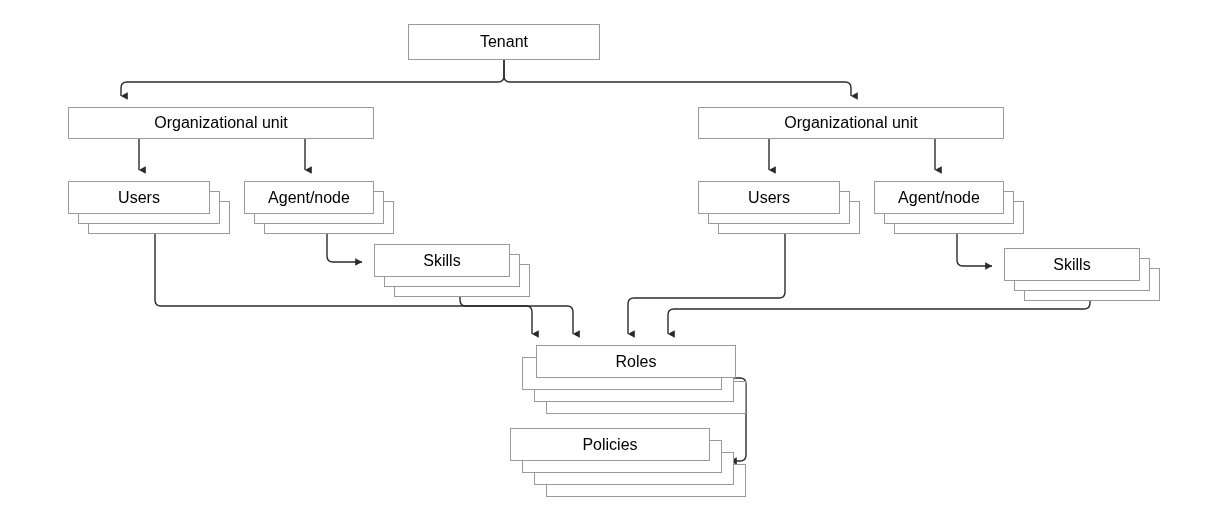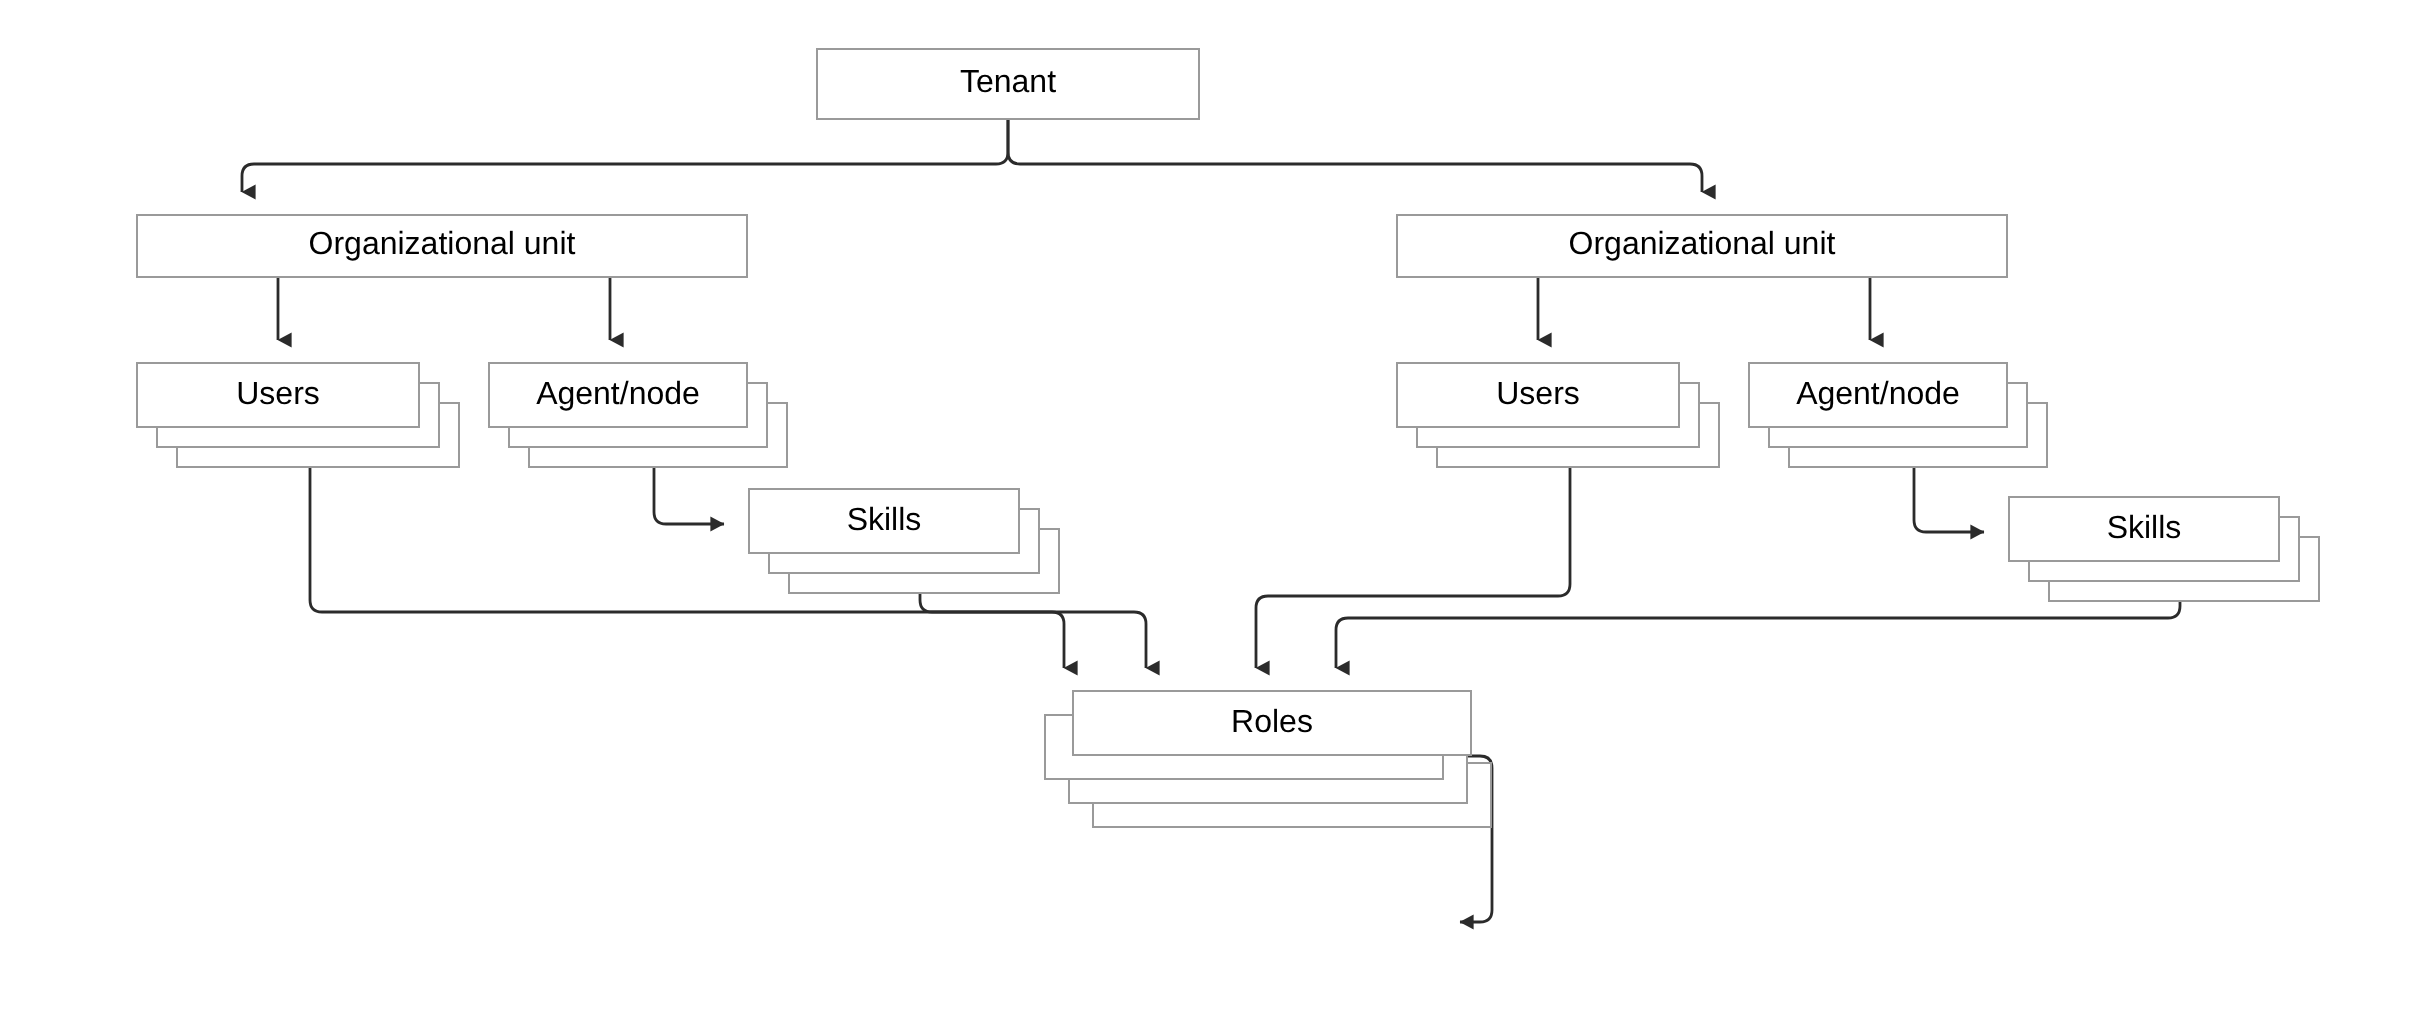--- a/index.html
+++ b/index.html
@@ -166,14 +166,22 @@
 
   <div class="node" style="left:510px; top:345px; width:200px; height:33px;">
     <div class="node-stack-layer" style="left:36px; top:36px; width:200px; height:33px;"></div>
     <div class="node-stack-layer" style="left:24px; top:24px; width:200px; height:33px;"></div>
     <div class="node-stack-layer" style="left:12px; top:12px; width:200px; height:33px;"></div>
     <div class="node-face" style="width:200px; height:33px;margin-left:26px;">
       <span class="node-label">Roles</span>
     </div>
   </div>
 
+  <div class="node" style="left:510px; top:428px; width:200px; height:33px;">
+    <div class="node-stack-layer" style="left:36px; top:36px; width:200px; height:33px;"></div>
+    <div class="node-stack-layer" style="left:24px; top:24px; width:200px; height:33px;"></div>
+    <div class="node-stack-layer" style="left:12px; top:12px; width:200px; height:33px;"></div>
+    <div class="node-face" style="width:200px; height:33px;">
+      <span class="node-label">Policies</span>
+    </div>
+  </div>
 
 </div>
 
 </body></html>

